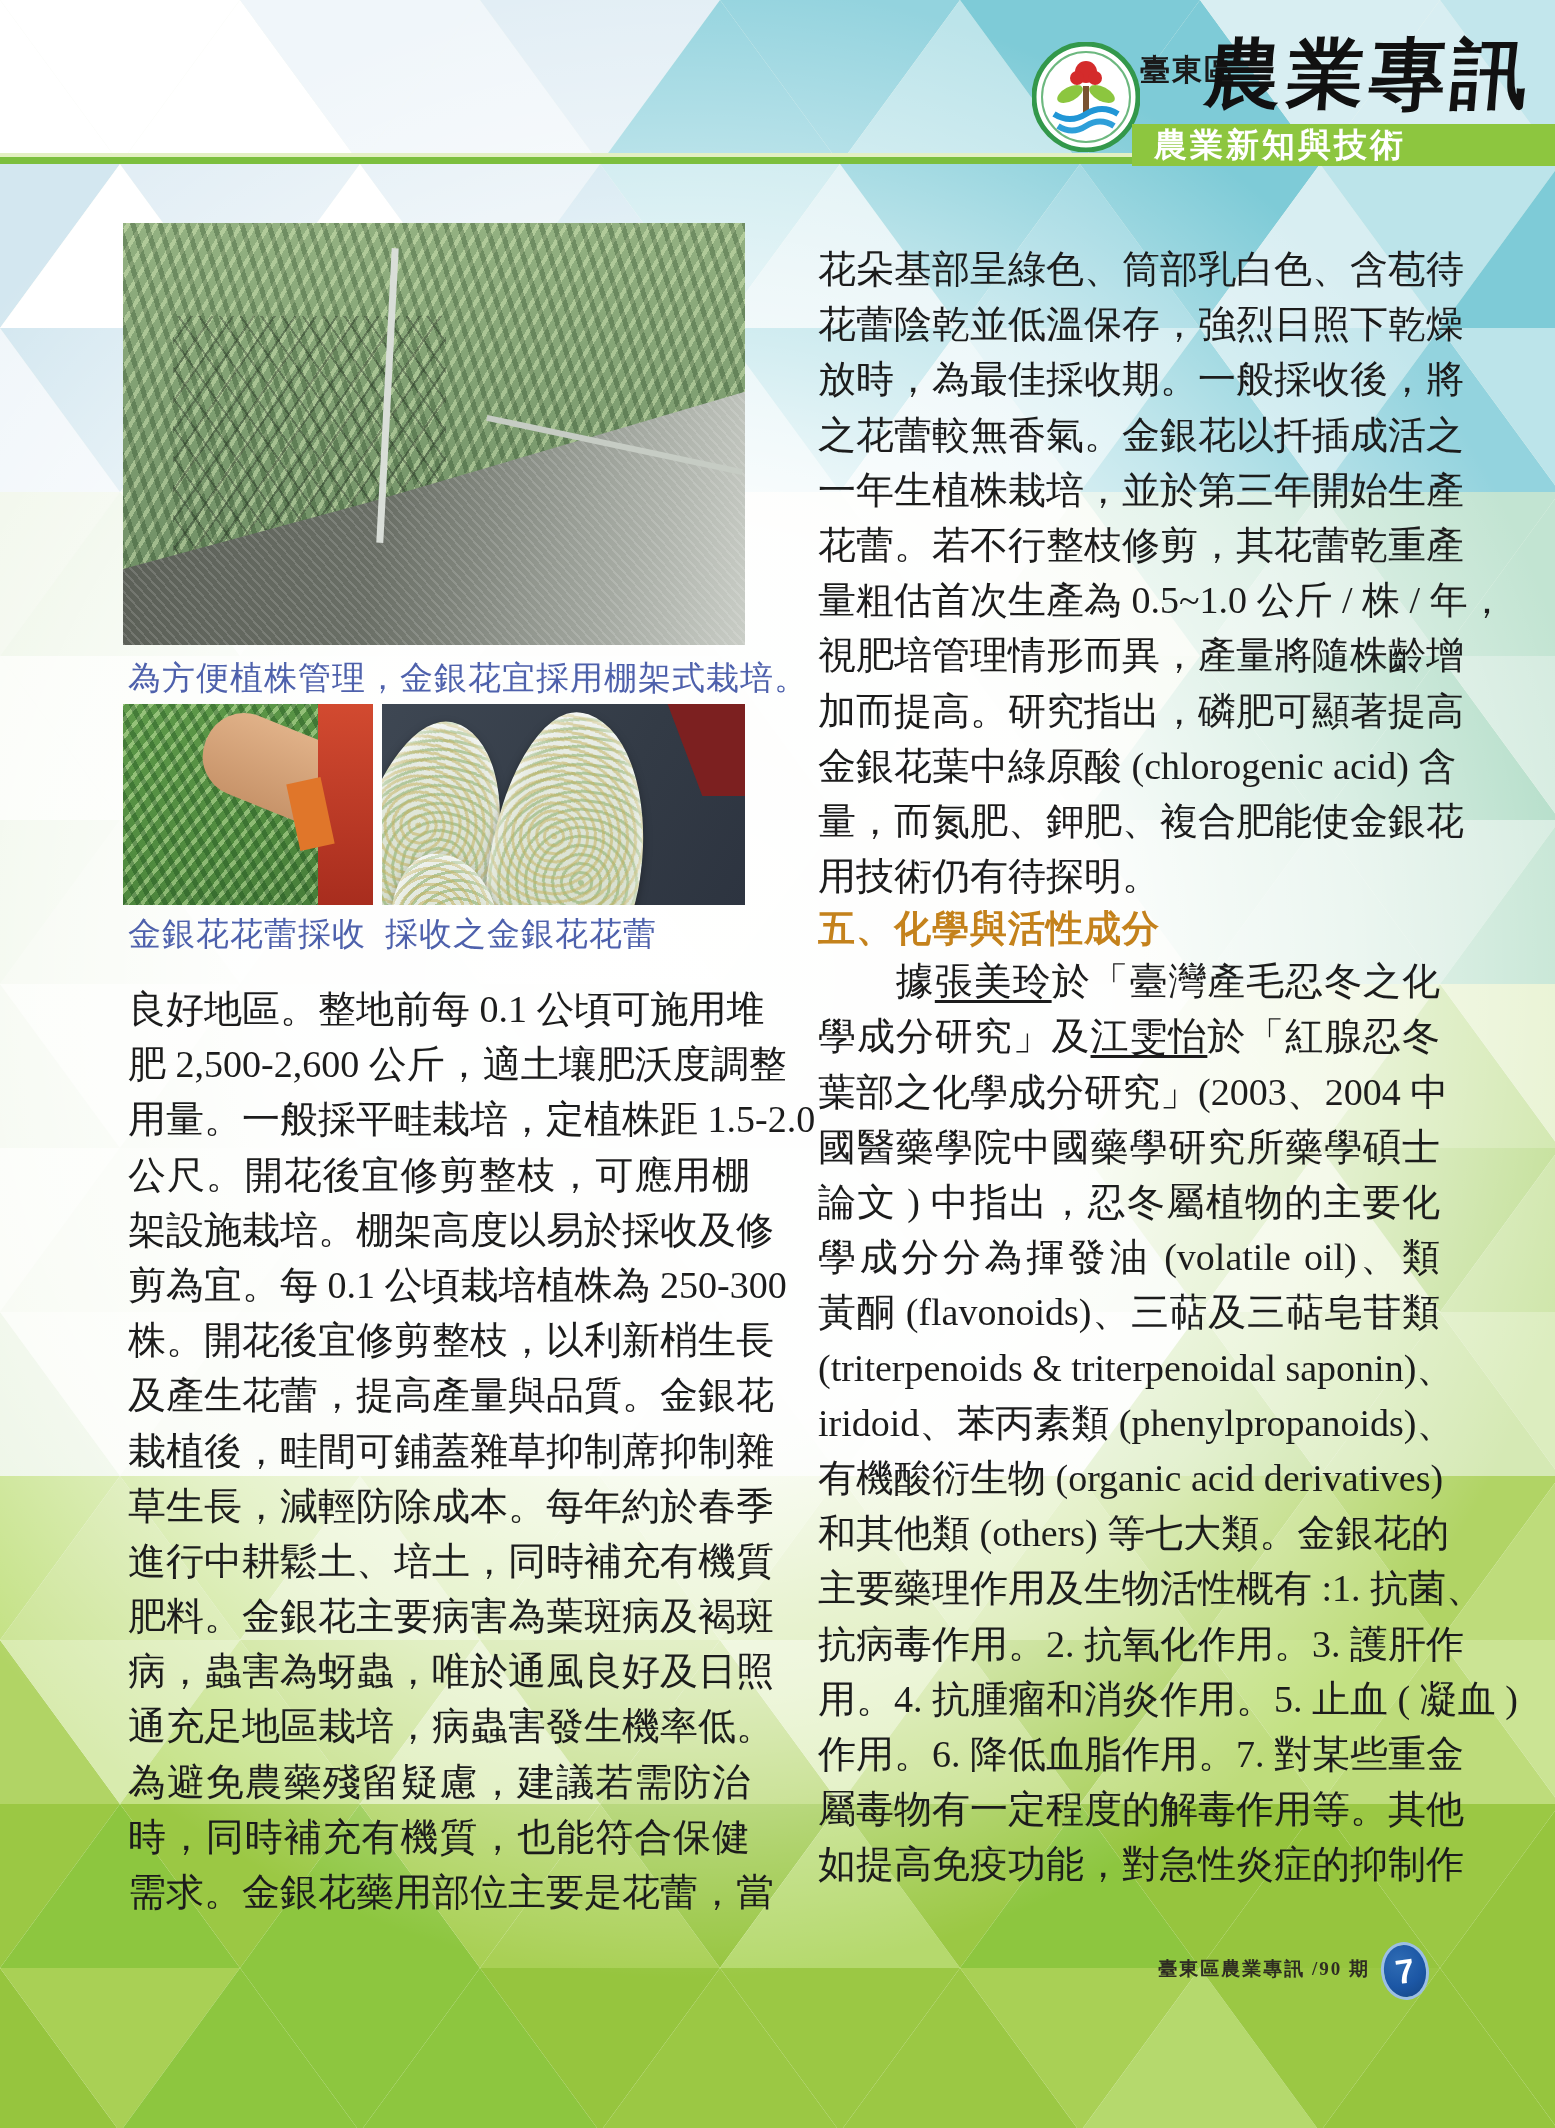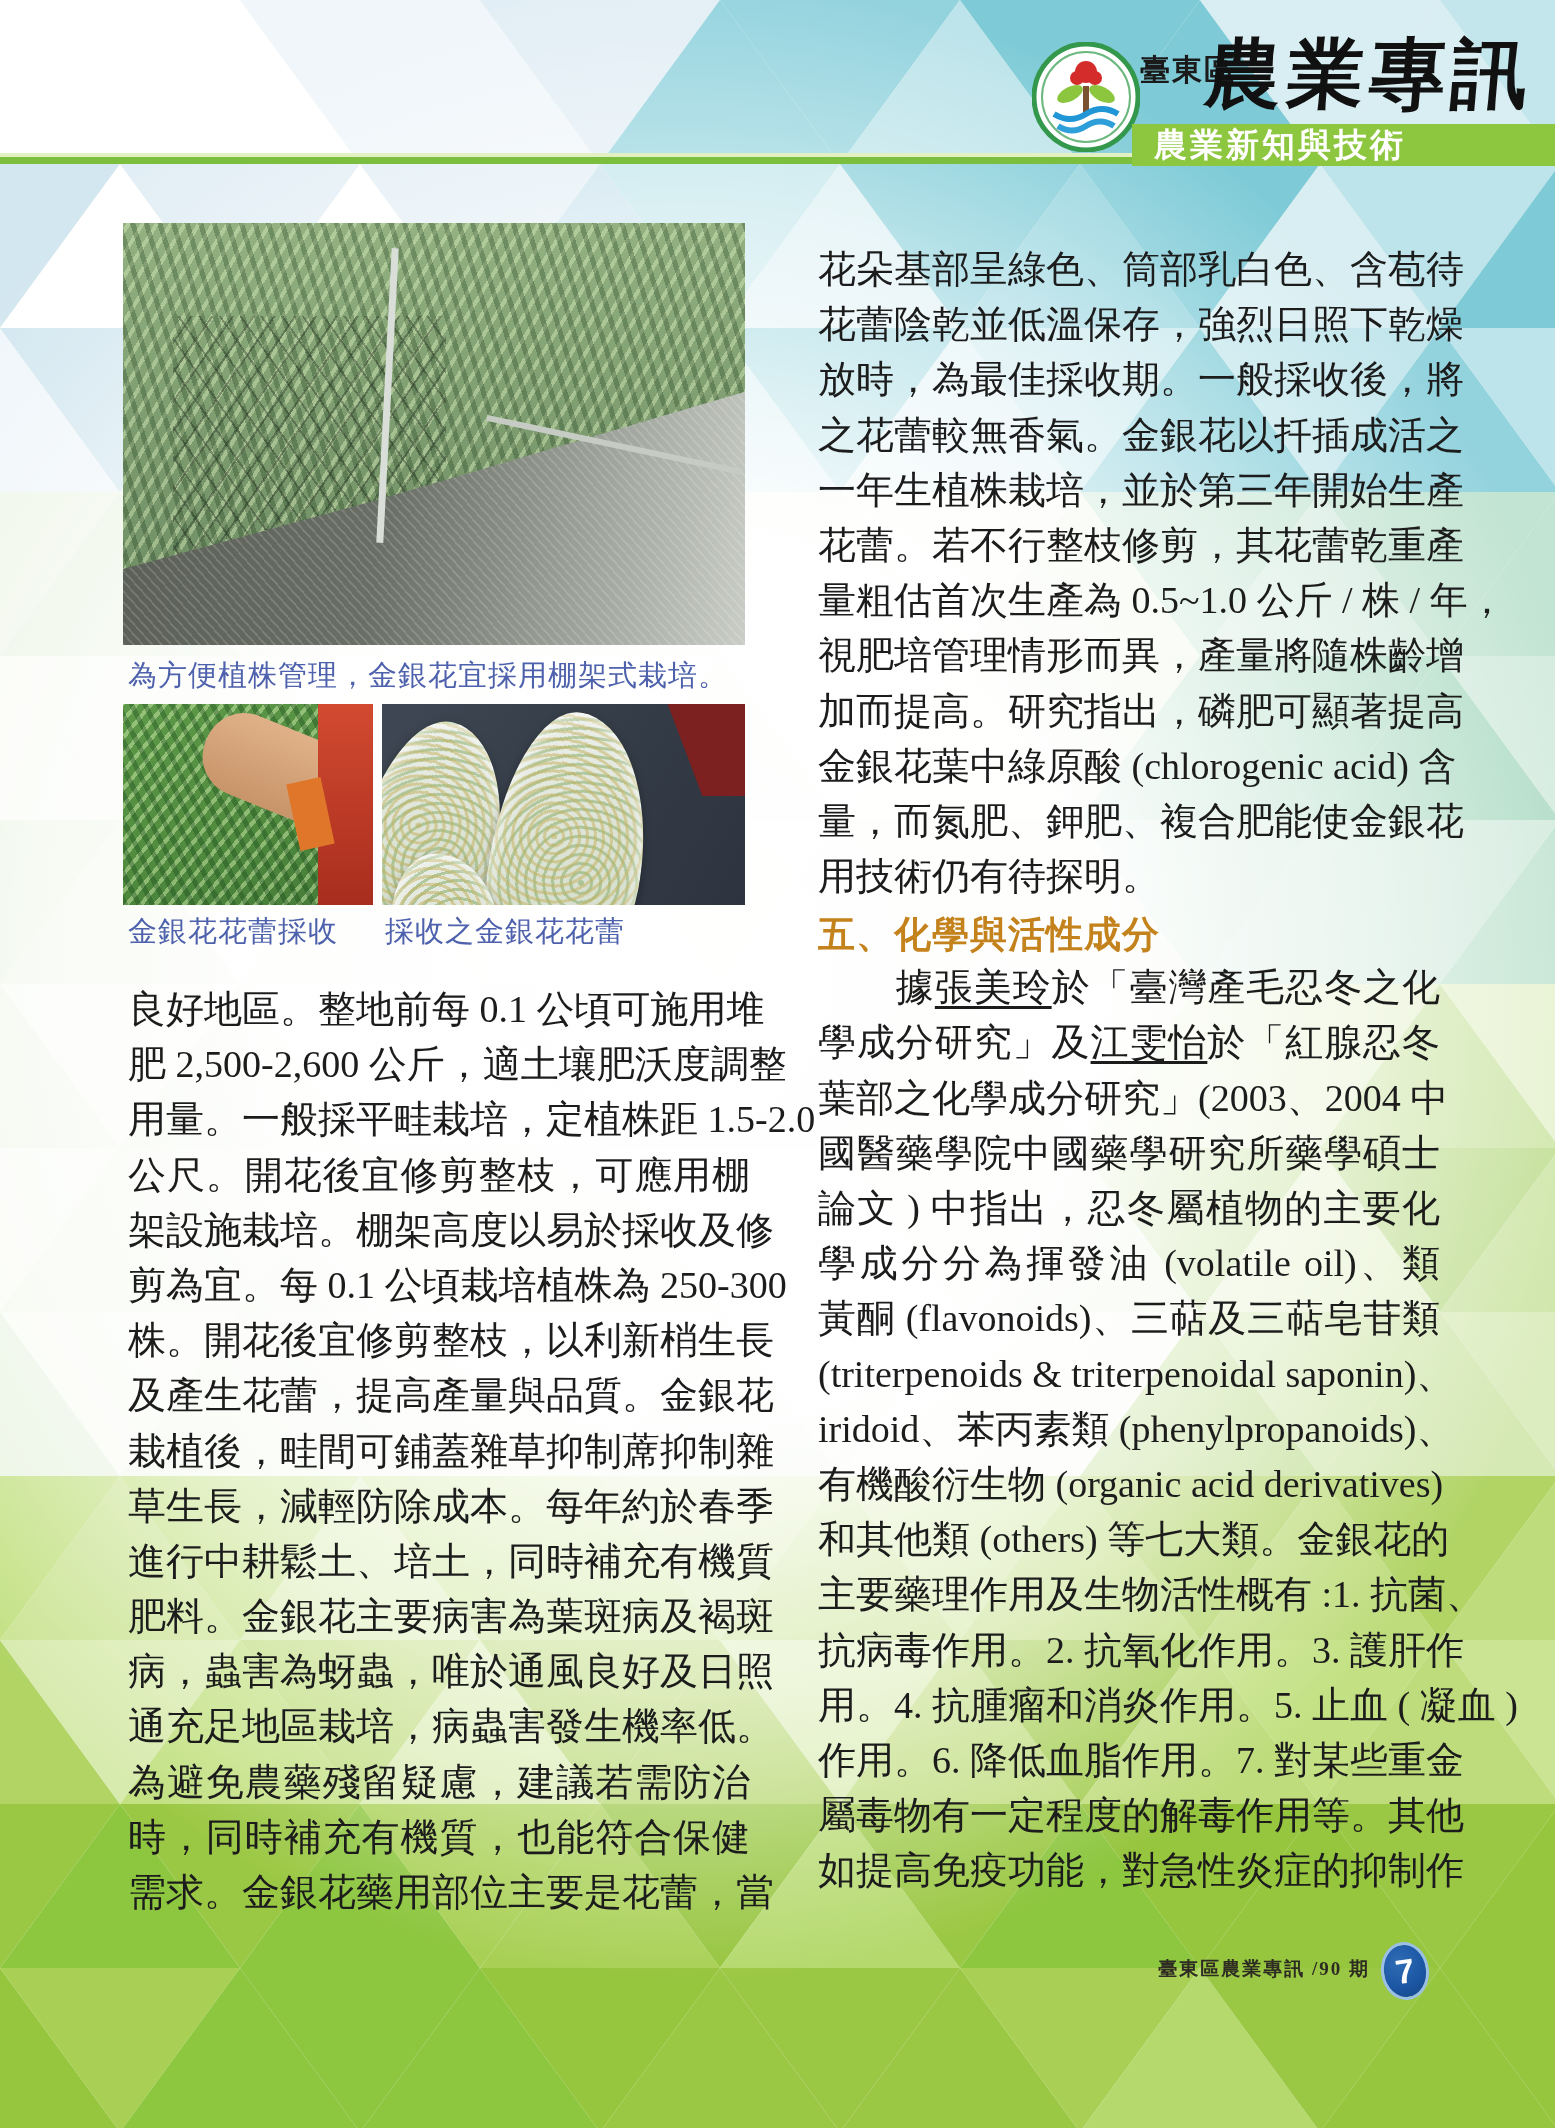--- a/index.html
+++ b/index.html
@@ -75,38 +75,38 @@
       repeating-radial-gradient(circle at 62% 60%,rgba(142,176,110,.6) 0 3px,rgba(0,0,0,0) 3px 9px),
       linear-gradient(160deg,#eef1ee 0%,#dde4d6 45%,#cfd8c4 100%);
     box-shadow:inset 0 0 18px rgba(255,255,255,.9),0 4px 10px rgba(0,0,0,.35);}
   .bag1{left:-6%;top:8%;width:38%;height:120%;transform:rotate(14deg);}
   .bag2{left:30%;top:4%;width:42%;height:140%;transform:rotate(8deg);}
   .bag3{left:2%;top:74%;width:30%;height:70%;transform:rotate(-6deg);}
 
   
   .caption{
     position:absolute;font-family:"Liberation Sans","DejaVu Sans",sans-serif;
-    font-size:29px;color:#4e61ac;letter-spacing:1px;white-space:nowrap;
+    font-size:33px;color:#4e61ac;letter-spacing:1px;white-space:nowrap;
   }
   .cap1{left:128px;top:656px;}
   .cap2{left:128px;top:912px;}
   .cap3{left:385px;top:912px;}
 
   .col{position:absolute;width:622px;font-size:38px;color:#1c1c1c;}
   .col-left{left:128px;top:982px;}
   .col-right{left:818px;top:242px;}
   .tline{
     height:55.2px;line-height:55.2px;white-space:nowrap;
     text-align:justify;text-align-last:justify;
   }
   .no-just-last .tline:last-child{text-align-last:left;}
   .tline u{text-decoration:underline;text-underline-offset:6px;}
   .section-heading{
     font-family:"Liberation Sans","DejaVu Sans",sans-serif;font-weight:bold;
-    font-size:37px;color:#c4821c;height:50px;line-height:50px;margin-top:6px;letter-spacing:1px;
+    font-size:37px;color:#c4821c;height:50px;line-height:50px;margin-top:0;letter-spacing:1px;
   }
 
   
   .footer-issue{
     position:absolute;left:1000px;top:1956px;width:370px;text-align:right;
     font-weight:bold;font-size:19px;color:#2e2c22;letter-spacing:2px;white-space:nowrap;
   }
   .page-circle{
     position:absolute;left:1381px;top:1942px;width:48px;height:58px;border-radius:50%;
     background:radial-gradient(circle at 38% 32%,#2f6cb4 0%,#1c57a5 55%,#144684 100%);

